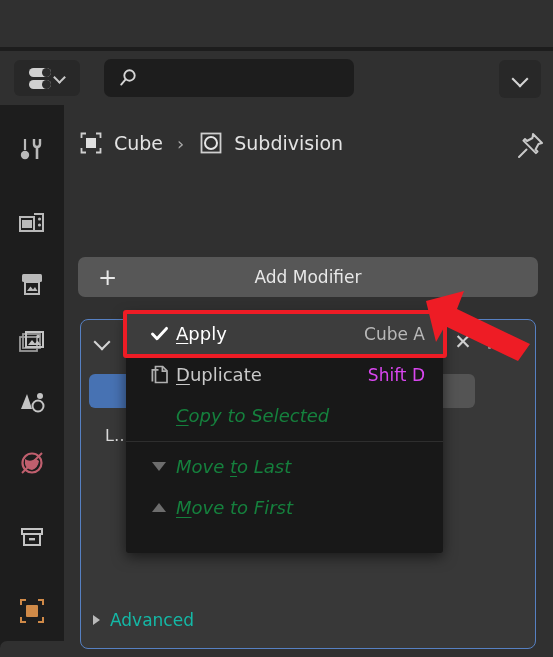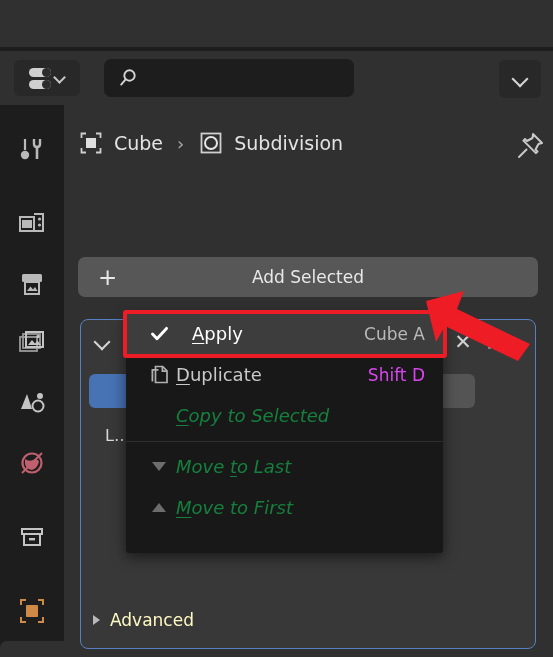--- a/index.html
+++ b/index.html
@@ -121,36 +121,36 @@
 
   
   #mod-body { position: absolute; left: 0; top: 44px; width: 100%; height: 286px; }
   .blue-chip { position:absolute; left: 8px; top: 10px; width: 46px; height: 34px;
     background: #4772b3; border-radius: 6px 0 0 6px; }
   .field-row { position:absolute; background: #545454; border-radius: 6px; }
   .dot { position:absolute; width:7px; height:7px; border-radius:50%; background:#d8d8d8; }
   .bg-text { position:absolute; color:#d9d9d9; font-size:16px; }
   #advanced-row {
     position:absolute; left: 12px; top: 246px; display:flex; align-items:center; gap:10px;
-    color:#fef9c3; font-size:17px;
+    color:#14b8a6; font-size:17px;
   }
   .arrow-right { width:0; height:0; border-left: 7px solid #b9b9b9;
     border-top: 5px solid transparent; border-bottom: 5px solid transparent; }
 
   
   #dropdown {
     position: absolute; left: 126px; top: 266px; width: 317px; height: 240px;
     background: #181818; border-radius: 3px;
     box-shadow: 0 4px 14px rgba(0,0,0,0.55); z-index: 30;
   }
   .menu-item {
     position: relative; height: 41px; display: flex; align-items: center;
     padding: 0 18px 0 16px; color: #c9c9c9; font-size: 18px;
   }
-  .menu-item.highlight { background: #3d3d3d; color: #ffffff; gap: 16px; }
+  .menu-item.highlight { background: #3d3d3d; color: #ffffff; }
   .menu-item .mi-icon { width: 34px; display:flex; align-items:center; justify-content:center; }
   .menu-item .mi-label { flex: 1; }
   .menu-item .mi-label u { text-decoration: underline; text-underline-offset: 3px; }
   .menu-item .mi-short { color: #d946ef; font-size: 17px; }
   .menu-item.highlight .mi-short { color: #b8b8b8; }
   .menu-item.disabled { color: #15803d; font-style: italic; }
   .menu-sep { height: 1px; background: #2e2e2e; margin: 5px 0 4px 0; }
   .tri-up { width:0;height:0;border-left:7px solid transparent;border-right:7px solid transparent;
     border-bottom:9px solid #6d6d6d; }
   .tri-dn { width:0;height:0;border-left:7px solid transparent;border-right:7px solid transparent;
@@ -291,21 +291,21 @@
 
     <div id="pin-icon">
       <svg width="30" height="30" viewBox="0 0 30 30">
         <path d="M18 3 l9 9 -3.5 1 -3 5.5 2 2 -1.6 1.6 -12.5-12.5 1.6-1.6 2 2 5.5-3 z" fill="none" stroke="#c9c9c9" stroke-width="2" stroke-linejoin="round"></path>
         <line x1="11.5" y1="18.5" x2="4" y2="26" stroke="#c9c9c9" stroke-width="2" stroke-linecap="round"></line>
       </svg>
     </div>
 
     <div id="add-modifier">
       <span class="plus">+</span>
-      <span>Add Selected</span>
+      <span>Add Modifier</span>
     </div>
 
     <div id="mod-card">
 
       <div id="mod-header">
 
         <span class="hdr-chev">
           <span class="chev-md"></span>
         </span>
 

